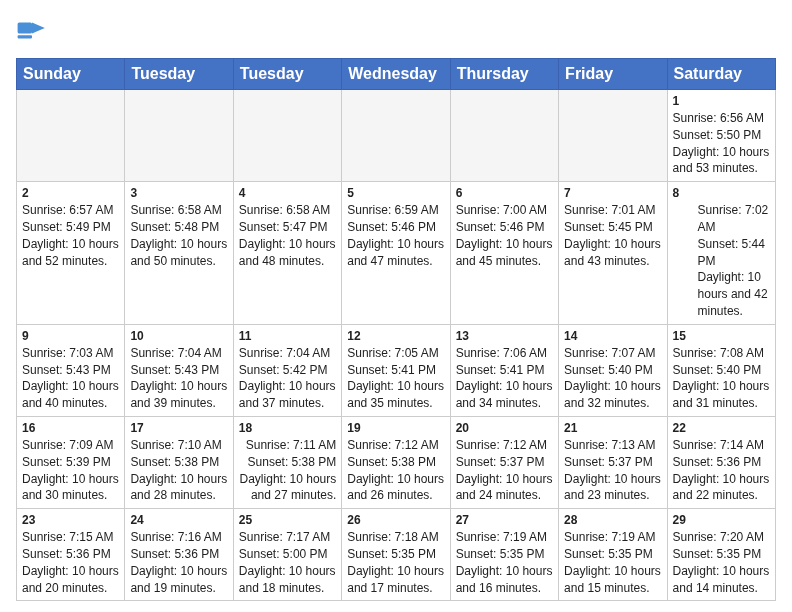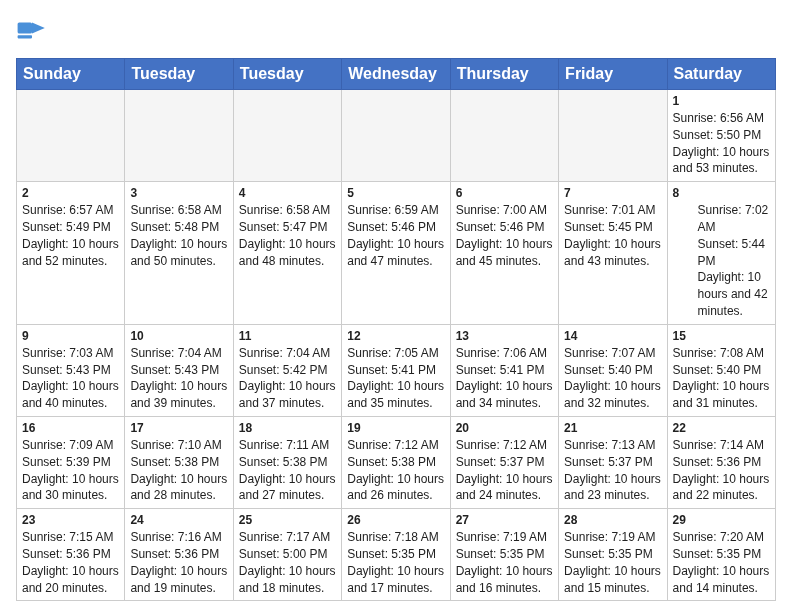--- a/index.html
+++ b/index.html
@@ -223,21 +223,21 @@
 Daylight: 10 hours and 30 minutes.</div>
         </td>
         <td>
           <span class="day-number">17</span>
           <div class="day-info" style="white-space: pre-line;">Sunrise: 7:10 AM
 Sunset: 5:38 PM
 Daylight: 10 hours and 28 minutes.</div>
         </td>
         <td>
           <span class="day-number">18</span>
-          <div class="day-info" style="white-space: pre-line;">Sunrise: 7:11 AM
+          <div class="day-info" style="white-space: pre-line; text-align: right;">Sunrise: 7:11 AM
 Sunset: 5:38 PM
 Daylight: 10 hours and 27 minutes.</div>
         </td>
         <td>
           <span class="day-number">19</span>
           <div class="day-info" style="white-space: pre-line;">Sunrise: 7:12 AM
 Sunset: 5:38 PM
 Daylight: 10 hours and 26 minutes.</div>
         </td>
         <td>

